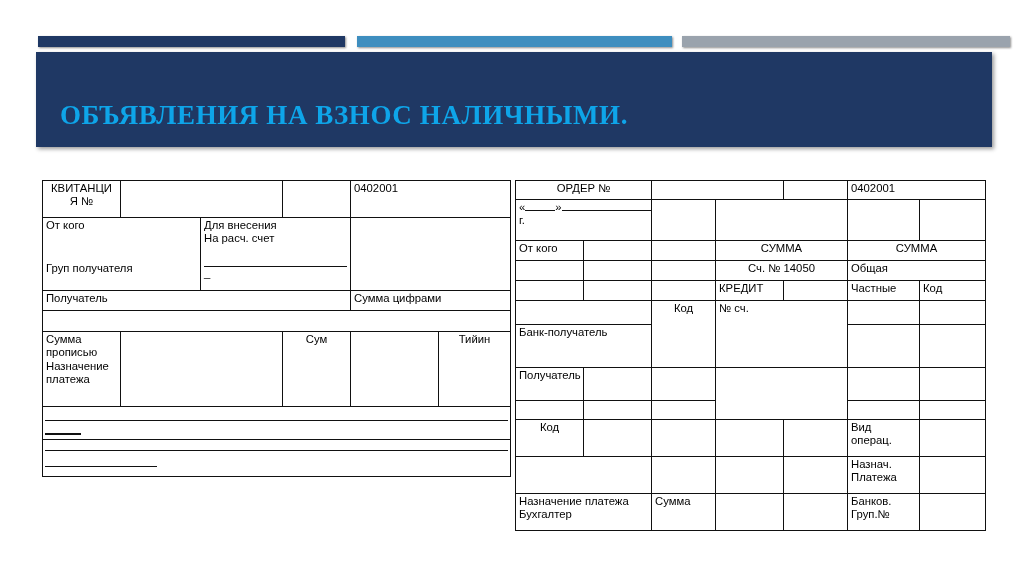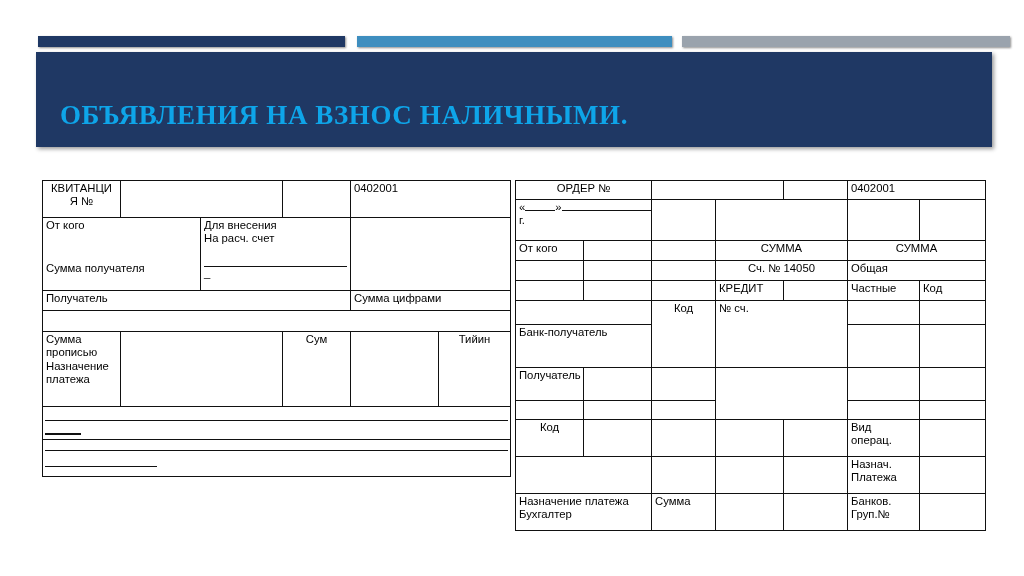--- a/index.html
+++ b/index.html
@@ -163,21 +163,21 @@
         <td class="ctr" style="height:34px">КВИТАНЦИ<br>Я №</td>
         <td colspan="2"></td>
         <td></td>
         <td colspan="2">0402001</td>
       </tr>
 
 
       <tr>
         <td colspan="2" style="height:70px">
           <div>От кого</div>
-          <div style="margin-top:30px">Сумма получателя</div>
+          <div style="margin-top:30px">Груп получателя</div>
         </td>
         <td colspan="2">
           <div>Для внесения</div>
           <div>На расч. счет</div>
           <span class="inner-rule"></span>
           <div>_</div>
         </td>
         <td colspan="2"></td>
       </tr>
 

